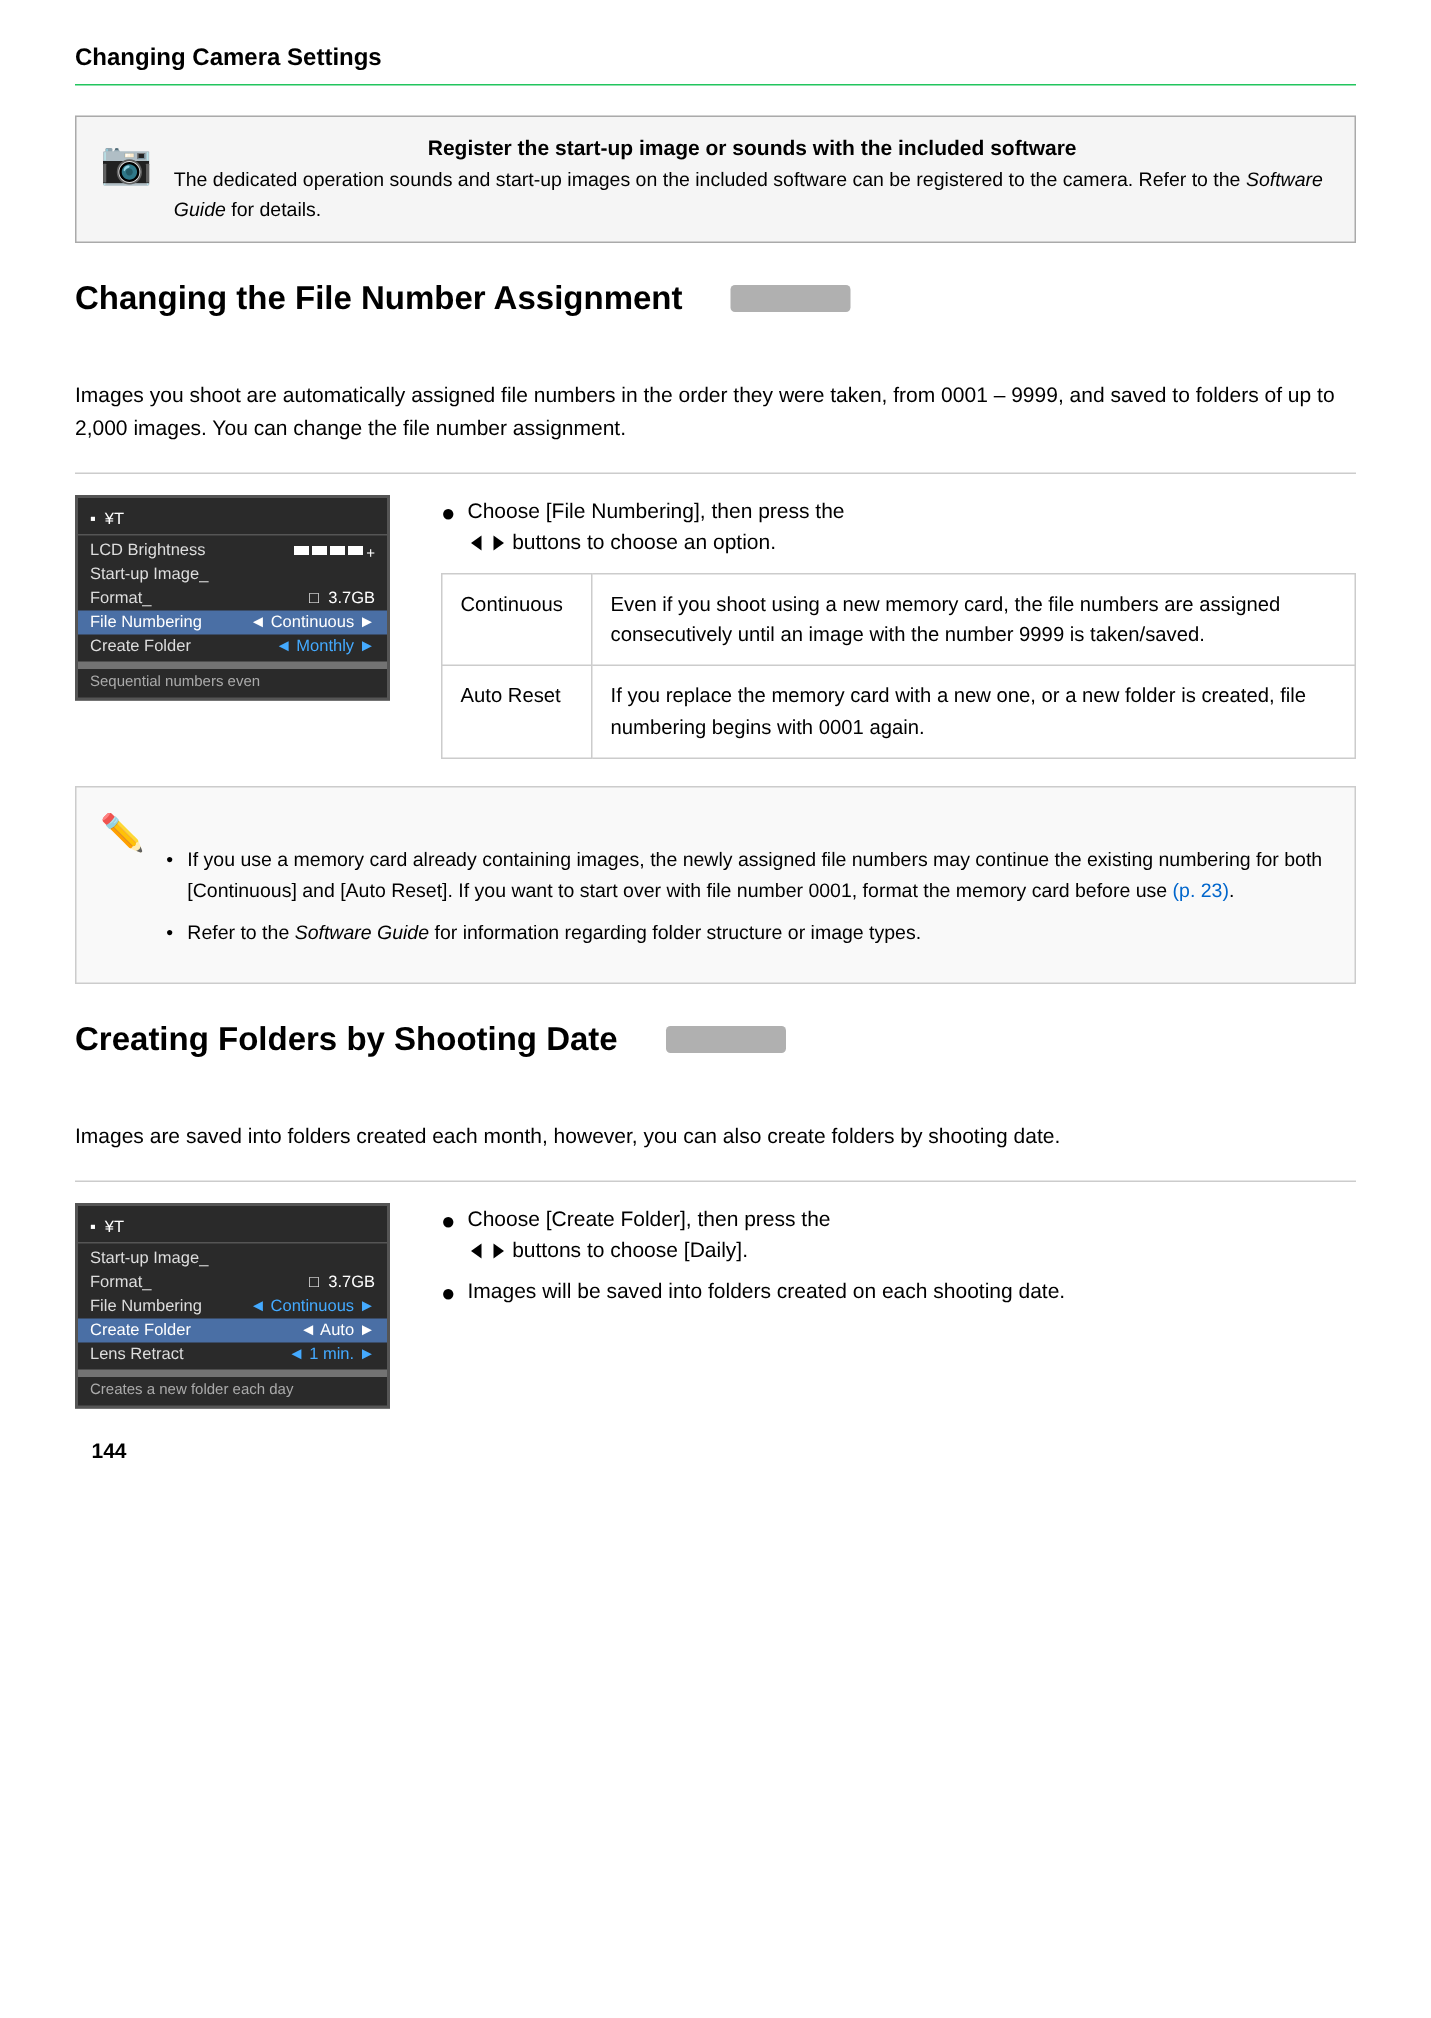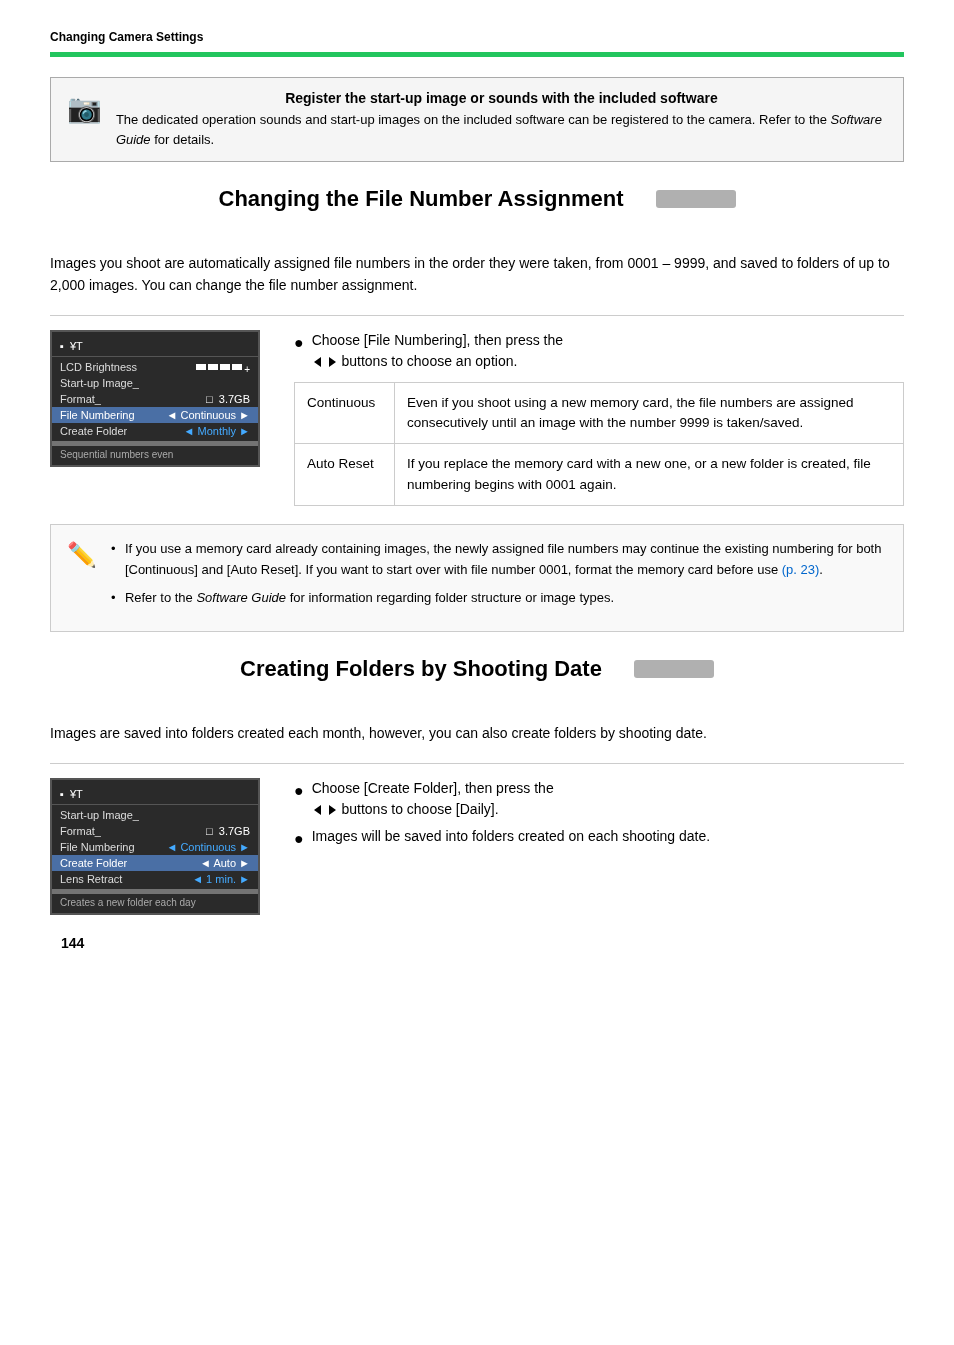--- a/index.html
+++ b/index.html
@@ -8,24 +8,24 @@
       font-size: 14px;
       background: #fff;
       color: #000;
       width: 954px;
       min-height: 1345px;
       padding: 30px 50px 30px 50px;
     }
 
     
     .breadcrumb {
-      font-size: 12px;
+      font-size: 16px;
       font-weight: bold;
       margin-bottom: 20px;
-      border-bottom: 5px solid #22c55e;
+      border-bottom: 1px solid #22c55e;
       padding-bottom: 8px;
     }
 
     
     .notice-box {
       display: flex;
       align-items: flex-start;
       border: 1px solid #aaa;
       background: #f5f5f5;
       padding: 12px 16px;
@@ -50,21 +50,20 @@
     .notice-text em {
       font-style: italic;
     }
 
     
     .section-heading {
       display: flex;
       align-items: center;
       margin-bottom: 12px;
       gap: 16px;
-      justify-content: center;
     }
     .section-heading-text {
       font-family: 'Arial Black', Arial, sans-serif;
       font-size: 22px;
       font-weight: 900;
       color: #000;
     }
     .section-heading-bar {
       width: 80px;
       height: 18px;
@@ -209,20 +208,21 @@
       flex-shrink: 0;
       margin-top: 2px;
     }
     .note-content {
       font-size: 13px;
       line-height: 1.6;
     }
     .note-content ul {
       list-style: none;
       padding: 0;
+      margin-top: 24px;
     }
     .note-content ul li {
       padding-left: 14px;
       position: relative;
       margin-bottom: 8px;
     }
     .note-content ul li::before {
       content: "•";
       position: absolute;
       left: 0;

